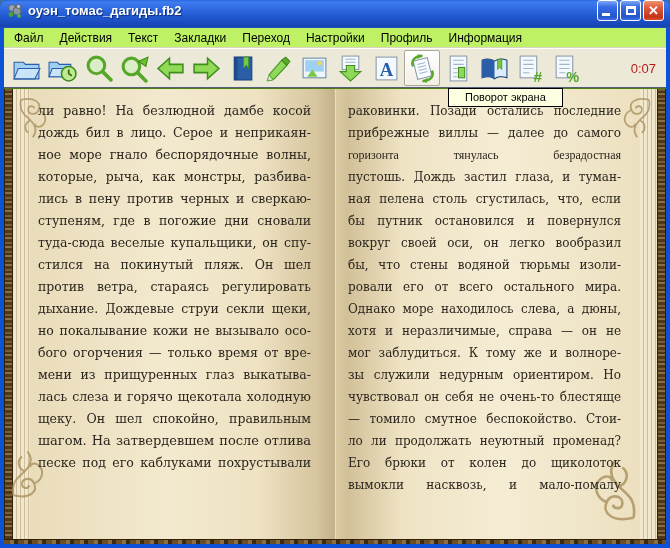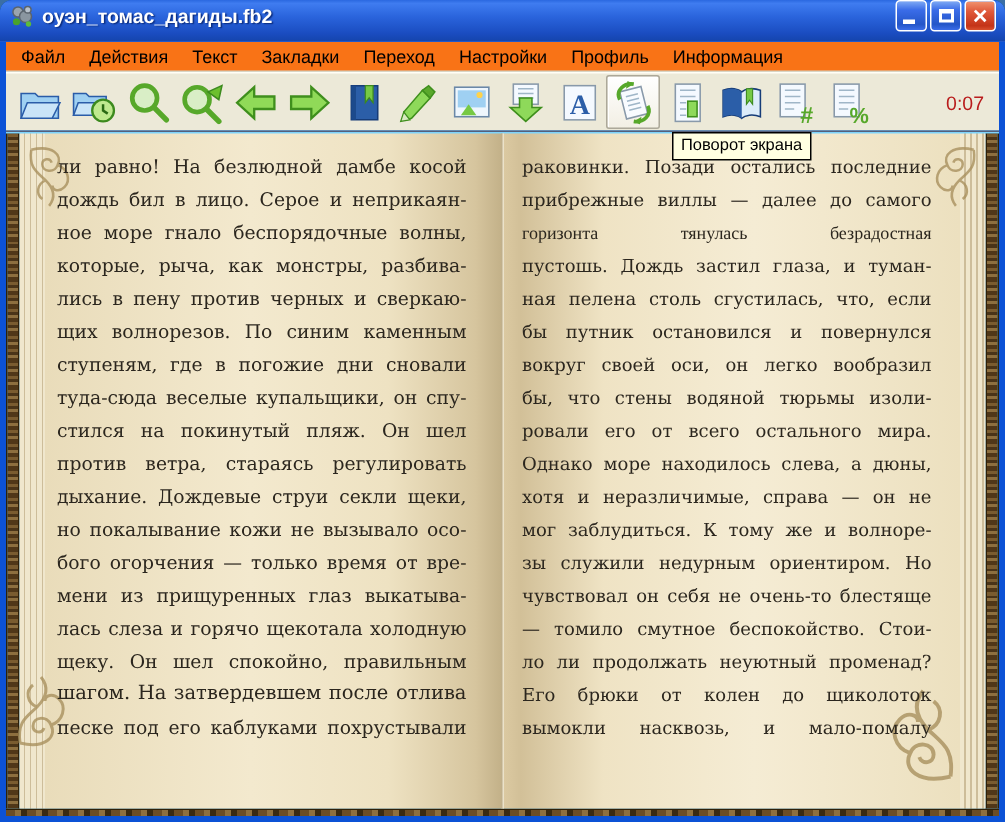--- a/index.html
+++ b/index.html
@@ -24,21 +24,21 @@
     background:linear-gradient(180deg,#7da8f4 0%,#3a6ce8 30%,#2456c8 80%,#3a6ce8 100%);
     color:#fff;font-size:11px;line-height:19px;text-align:center;cursor:pointer;position:relative;
   }
   .win-btn.close{background:linear-gradient(180deg,#f0926e 0%,#e0593a 35%,#c43318 85%,#d8502e 100%);}
   .glyph-min{position:absolute;left:4px;bottom:4px;width:8px;height:3px;background:#fff;}
   .glyph-max{position:absolute;left:5px;top:5px;width:10px;height:9px;border:2px solid #fff;border-top-width:3px;}
   .glyph-close{font-weight:bold;font-size:13px;}
   
   .menubar{
     position:absolute;left:4px;right:4px;top:28px;height:20px;
-    background:#f97316;display:flex;align-items:center;padding-left:2px;
+    background:#bef264;display:flex;align-items:center;padding-left:2px;
     border-bottom:1px solid #d8d4c4;
   }
   .menu-item{font-size:12px;color:#000;padding:2px 8px;cursor:default;}
   
   .toolbar{
     position:absolute;left:4px;right:4px;top:48px;height:39px;
     background:#ece9d8;display:flex;align-items:center;padding:0 8px 0 4px;
     border-top:1px solid #fffef6;
   }
   .tb-btn{
@@ -47,21 +47,21 @@
   }
   .tb-btn svg{width:29px;height:29px;}
   .tb-btn.active{
     background:linear-gradient(180deg,#ffffff,#f2efe4);
     border:1px solid #aca899;box-shadow:1px 1px 0 #fff inset;
   }
   .timer{margin-left:auto;font-size:13px;color:#b91c1c;padding-right:2px;}
   
   .content{
     position:absolute;left:4px;right:4px;top:87px;bottom:4px;
-    background:#7dd3fc;border-top:1px solid #55607a;overflow:hidden;
+    background:#4d7c0f;border-top:1px solid #55607a;overflow:hidden;
   }
   .orn-strip{
     position:absolute;top:1px;bottom:5px;width:9px;
     background:
       repeating-linear-gradient(180deg,#7a5c30 0 2px,#4a3418 2px 4px,#8d6f3f 4px 6px,#503718 6px 9px);
     border-left:1px solid #2e2008;border-right:1px solid #2e2008;
   }
   .orn-strip.left{left:0;} .orn-strip.right{right:0;}
   .bottom-strip{
     position:absolute;left:0;right:0;bottom:0;height:5px;
@@ -94,21 +94,21 @@
   .orn{position:absolute;opacity:.8;}
   .orn svg{display:block;width:100%;height:100%;}
   .orn.tl{left:14px;top:4px;width:34px;height:52px;transform:scaleX(-1);}
   .orn.tr{right:14px;top:4px;width:34px;height:52px;}
   .orn.bl{left:6px;top:352px;width:40px;height:68px;transform:scale(-1,-1);}
   .orn.br{right:28px;top:366px;width:52px;height:72px;transform:scaleY(-1);}
   
   .tooltip{
     position:absolute;left:448px;top:88px;height:19px;
     background:#ffffe1;border:1px solid #000;color:#000;
-    font-size:11px;line-height:17px;padding:0 5px;white-space:nowrap;z-index:50;
+    font-size:11px;line-height:17px;padding:0 16px;white-space:nowrap;z-index:50;
   }
 </style>
 </head>
 <body>
 
 <div class="window">
 
   <div class="titlebar">
     <svg class="app-icon" viewBox="0 0 17 17">
       <circle cx="6" cy="6" r="3.4" fill="#9aa4ae" stroke="#5a646e"></circle>
@@ -307,21 +307,20 @@
           </g>
         </svg>
       </div>
 
     <div class="text-col left">
       <div class="line" style="font-size: 12.5px;">ли равно! На безлюдной дамбе косой</div>
       <div class="line" style="font-size: 12.5px;">дождь бил в лицо. Серое и неприкаян-</div>
       <div class="line" style="font-size: 12.5px;">ное море гнало беспорядочные волны,</div>
       <div class="line" style="font-size: 12.5px;">которые, рыча, как монстры, разбива-</div>
       <div class="line" style="font-size: 12.5px;">лись в пену против черных и сверкаю-</div>
-      <div class="line" style="font-size: 12.5px;">щих волнорезов. По синим каменным</div>
       <div class="line" style="font-size: 12.5px;">ступеням, где в погожие дни сновали</div>
       <div class="line" style="font-size: 12.5px;">туда-сюда веселые купальщики, он спу-</div>
       <div class="line" style="font-size: 12.5px;">стился на покинутый пляж. Он шел</div>
       <div class="line" style="font-size: 12.5px;">против ветра, стараясь регулировать</div>
       <div class="line" style="font-size: 12.5px;">дыхание. Дождевые струи секли щеки,</div>
       <div class="line" style="font-size: 12.5px;">но покалывание кожи не вызывало осо-</div>
       <div class="line" style="font-size: 12.5px;">бого огорчения — только время от вре-</div>
       <div class="line" style="font-size: 12.5px;">мени из прищуренных глаз выкатыва-</div>
       <div class="line" style="font-size: 12.5px;">лась слеза и горячо щекотала холодную</div>
       <div class="line" style="font-size: 12.5px;">щеку. Он шел спокойно, правильным</div>

